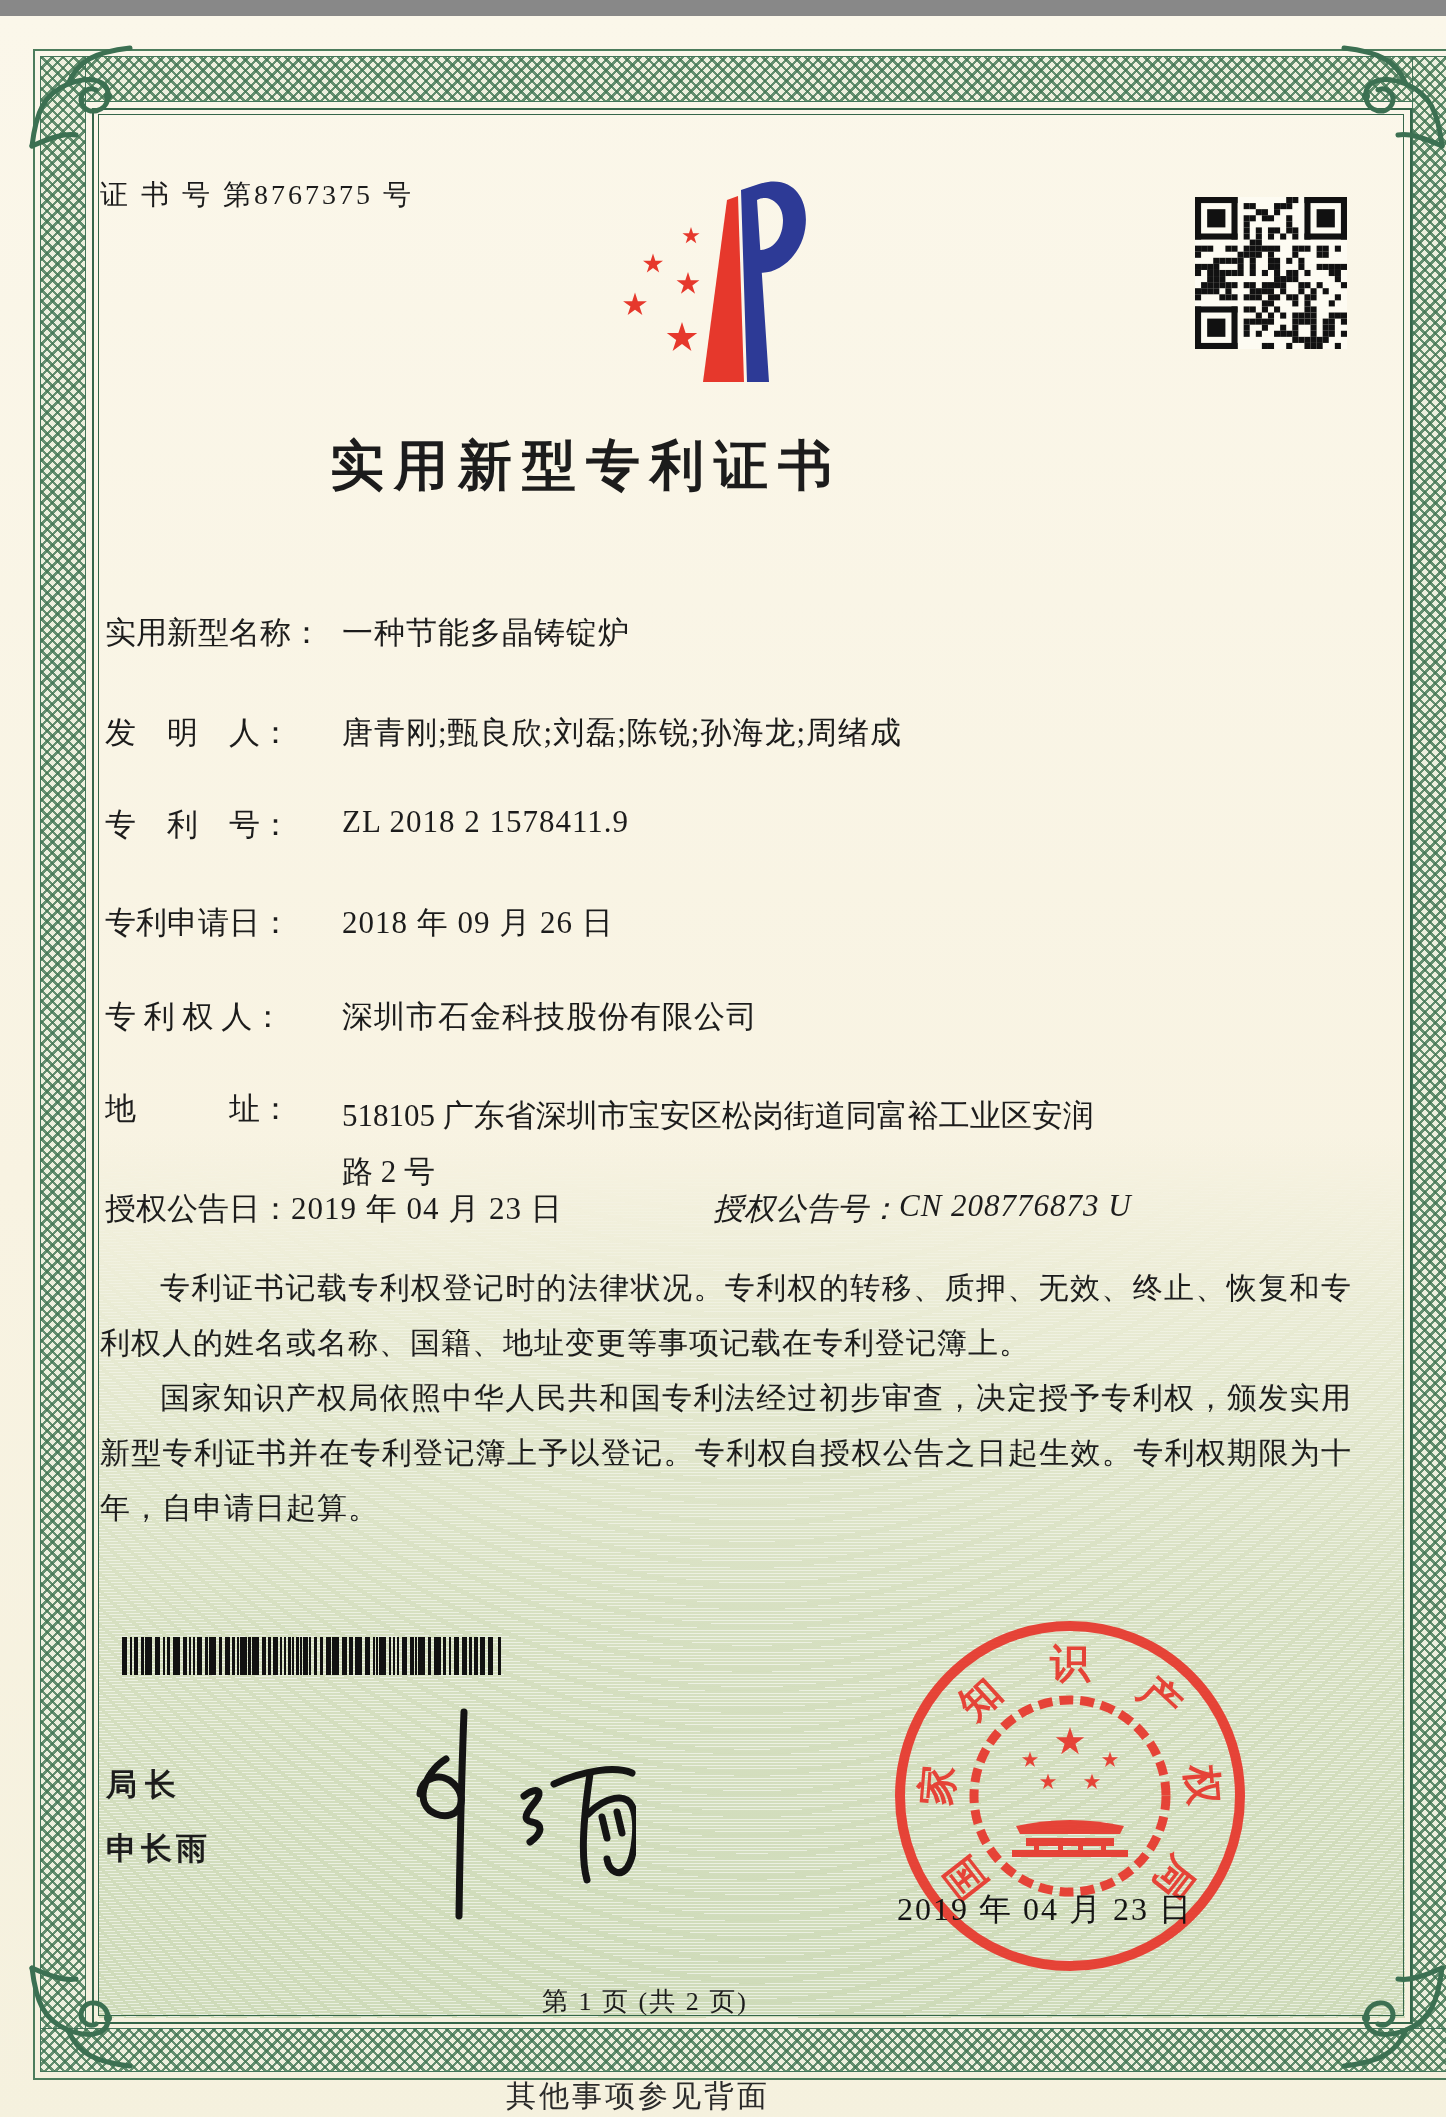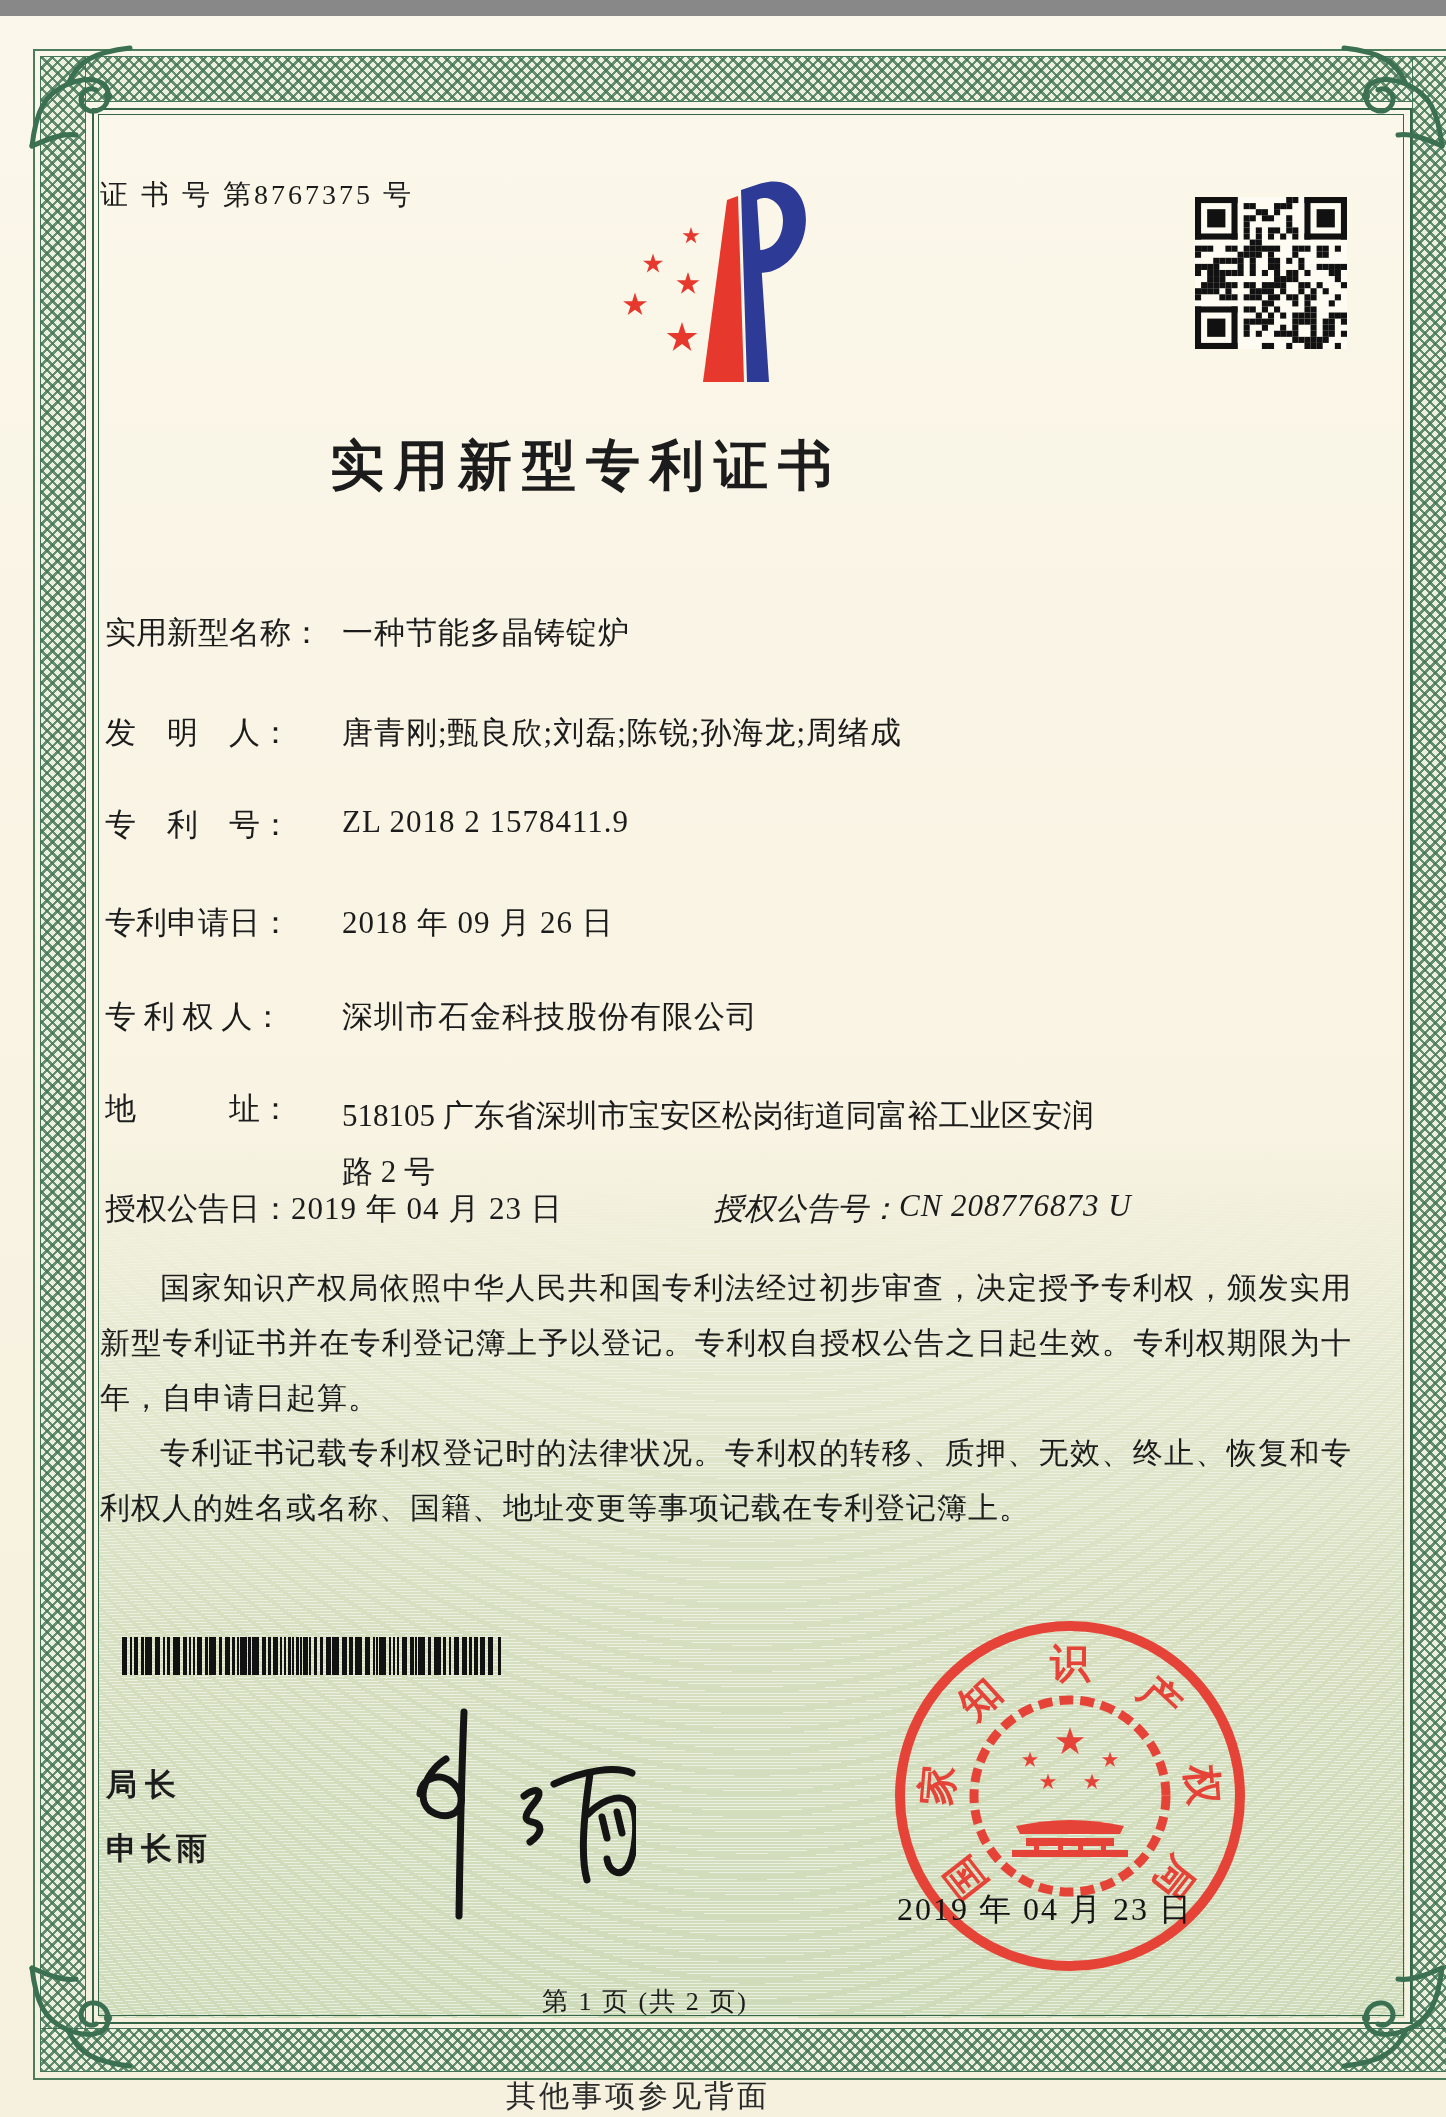--- a/index.html
+++ b/index.html
@@ -367,22 +367,22 @@
     <span class="flabel">地　　　址：</span><span class="addr-lines"><span>518105 广东省深圳市宝安区松岗街道同富裕工业区安润</span><br><span>路 2 号</span></span>
   </div>
   <div class="row" style="top:1172px;width:1250px">
     <span>授权公告日：</span><span class="fvalue">2019 年 04 月 23 日</span>
     <span class="grant-right">
       <span>授权公告号：</span><span class="fvalue">CN 208776873 U</span>
     </span>
   </div>
 
   <div class="body-text">
+    <p>专利证书记载专利权登记时的法律状况。专利权的转移、质押、无效、终止、恢复和专利权人的姓名或名称、国籍、地址变更等事项记载在专利登记簿上。</p>
     <p>国家知识产权局依照中华人民共和国专利法经过初步审查，决定授予专利权，颁发实用新型专利证书并在专利登记簿上予以登记。专利权自授权公告之日起生效。专利权期限为十年，自申请日起算。</p>
-    <p>专利证书记载专利权登记时的法律状况。专利权的转移、质押、无效、终止、恢复和专利权人的姓名或名称、国籍、地址变更等事项记载在专利登记簿上。</p>
   </div>
 
   <svg class="barcode" viewBox="0 0 382 38" preserveAspectRatio="none" id="barcode">
       <rect x="0" y="0" width="5" height="38" fill="#111"></rect>
       <rect x="8" y="0" width="2" height="38" fill="#111"></rect>
       <rect x="12" y="0" width="4" height="38" fill="#111"></rect>
       <rect x="19" y="0" width="3" height="38" fill="#111"></rect>
       <rect x="23" y="0" width="7" height="38" fill="#111"></rect>
       <rect x="33" y="0" width="5" height="38" fill="#111"></rect>
       <rect x="41" y="0" width="2" height="38" fill="#111"></rect>

